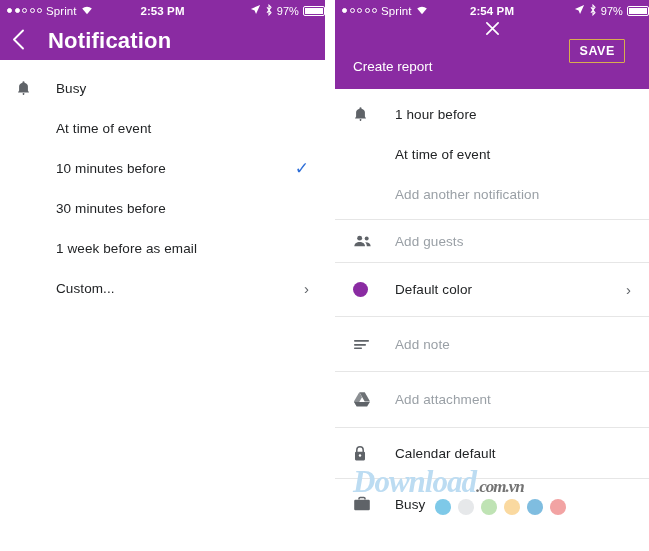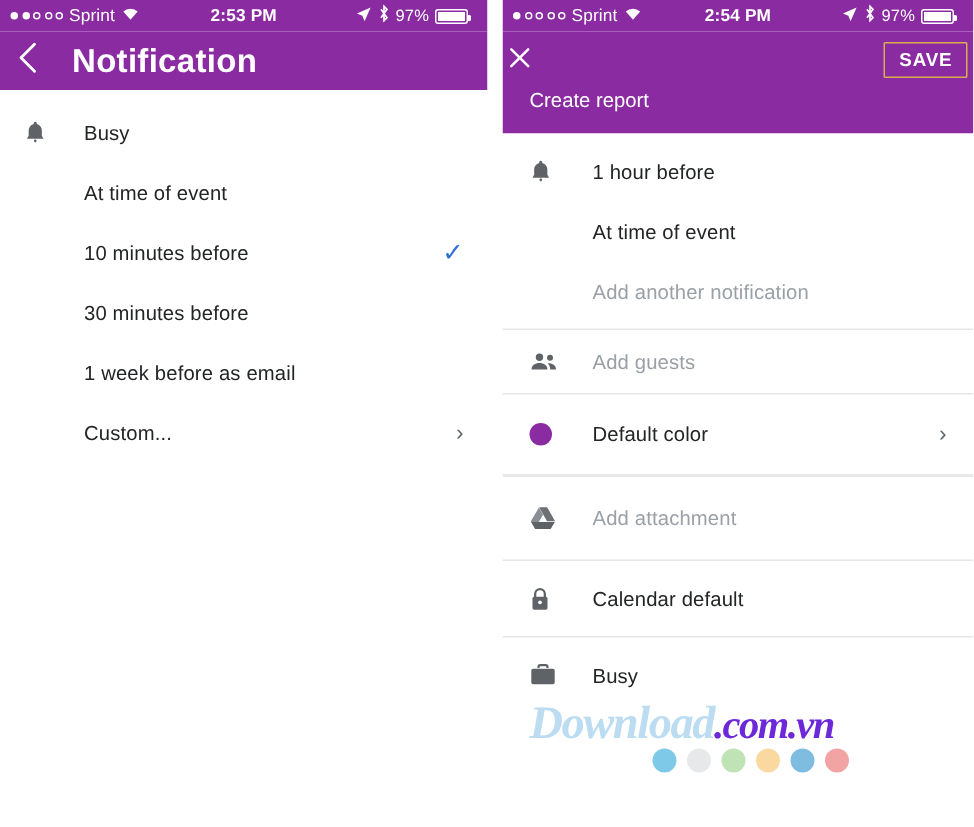--- a/index.html
+++ b/index.html
@@ -28,39 +28,39 @@
   .dot { width: 5px; height: 5px; border-radius: 50%; border: 1px solid #ffffff; }
   .dot.on { background: #ffffff; }
   .carrier { font-size: 11.5px; }
   .wifi { font-size: 11px; line-height: 1; }
   .sb-center {
     position: absolute; left: 0; right: 0; text-align: center;
     font-size: 11.5px; font-weight: bold; pointer-events: none;
   }
   .sb-right {
     margin-left: auto; display: flex; align-items: center;
-    gap: 4px; padding-right: 13px; font-size: 11px; position: relative; z-index: 2;
+    gap: 4px; padding-right: 0; font-size: 11px; position: relative; z-index: 2;
   }
   .batt {
     width: 22px; height: 10px; border: 1px solid #fff; border-radius: 2px;
     position: relative; display: inline-block;
   }
   .batt::after {
     content: ""; position: absolute; right: -3px; top: 3px;
     width: 2px; height: 4px; background: #fff; border-radius: 0 1px 1px 0;
   }
   .batt i { position: absolute; left: 1px; top: 1px; bottom: 1px; width: 18px; background: #fff; display: block; }
 
   
   .appbar { background: #8a2ba2; color: #ffffff; }
   .appbar-l { height: 39px; display: flex; align-items: center; padding: 0 12px; }
   .back-icon { width: 26px; font-size: 21px; line-height: 1; color: #fff; }
   .appbar-title { font-size: 22px; font-weight: bold; margin-left: 10px; letter-spacing: .2px; }
 
-  .appbar-r-top { height: 38px; display: flex; align-items: center; padding: 0 4px; }
+  .appbar-r-top { height: 38px; display: flex; align-items: center; padding: 0 24px; flex-direction: column; }
   .close-icon { font-size: 17px; color: #fff; line-height: 1; }
   .save-btn {
     margin-left: auto; border: 1.5px solid #d8ad4e; color: #ffffff;
     font-size: 12.5px; font-weight: bold; letter-spacing: .6px;
     padding: 4px 9px; border-radius: 1px; background: transparent;
     font-family: "Liberation Sans", sans-serif;
   }
   .appbar-r-sub { height: 30px; display: flex; align-items: flex-start; padding: 0 18px; }
   .appbar-r-sub span { font-size: 13.5px; color: #ffffff; }
 
@@ -90,21 +90,21 @@
   .watermark {
     position: absolute; left: 18px; top: 466px; width: 300px; height: 60px;
     pointer-events: none; z-index: 5; user-select: none;
   }
   .wm-text {
     font-family: "Liberation Serif", serif;
     font-size: 31px; font-weight: bold; font-style: italic;
     color: #bcdcf2; line-height: 1; white-space: nowrap;
     letter-spacing: -1px;
   }
-  .wm-text .tld { font-size: 27px; color: #6d28d9; }
+  .wm-text .tld { font-size: 17px; color: #737373; }
   .wm-dots { display: flex; gap: 7px; margin-left: 82px; margin-top: 2px; }
   .wm-dot { width: 16px; height: 16px; border-radius: 50%; }
 </style>
 </head>
 <body>
 
 <div class="screens">
 
   <div class="panel panel-left">
 
@@ -295,20 +295,30 @@
       <div class="row row-r" style="height:53px;">
         <span class="ico">
             <span class="color-dot"></span>
           </span>
         <span class="lbl">Default color</span>
         <span class="trail">›</span>
       </div>
 
       <div class="divider"></div>
 
+      <div class="row row-r" style="height:54px;">
+        <span class="ico">
+          <svg width="18" height="12" viewBox="0 0 18 12">
+              <rect x="1" y="2" width="15" height="1.7" rx=".8" fill="#5f6368"></rect>
+              <rect x="1" y="6" width="12" height="1.7" rx=".8" fill="#5f6368"></rect>
+              <rect x="1" y="9.6" width="8" height="1.3" rx=".6" fill="#5f6368"></rect>
+            </svg>
+        </span>
+        <span class="lbl muted">Add note</span>
+      </div>
 
       <div class="divider"></div>
 
       <div class="row row-r" style="height:55px;">
         <span class="ico">
           <svg width="19" height="17" viewBox="0 0 20 18">
               <path d="M6.7 1.2 12.4 1.2 18 11.1 12.3 11.1z" fill="#6d7175"></path>
               <path d="M6.6 1.4 0.9 11.2 3.8 16.3 9.5 6.5z" fill="#8b8f93"></path>
               <path d="M1.1 11.6 17.8 11.6 14.9 16.5 4 16.5z" fill="#5f6368"></path>
             </svg>

